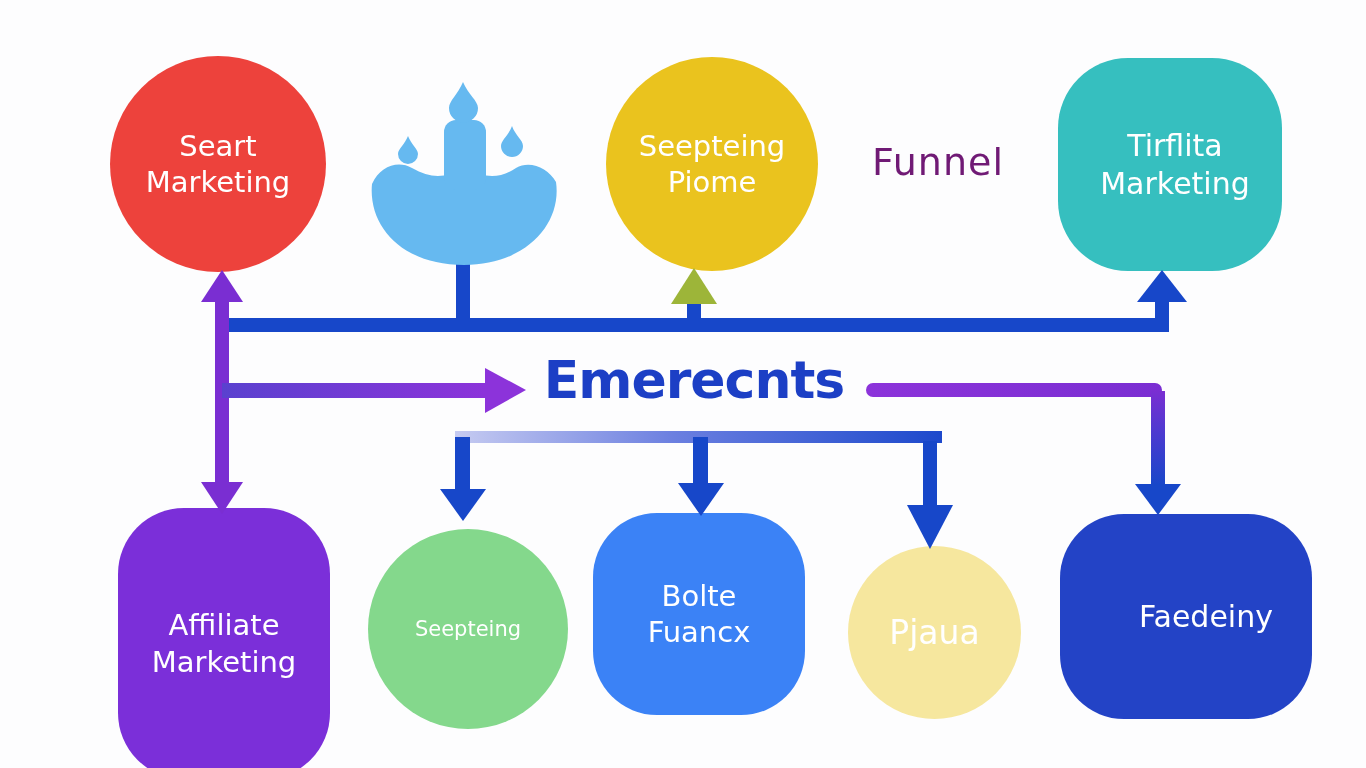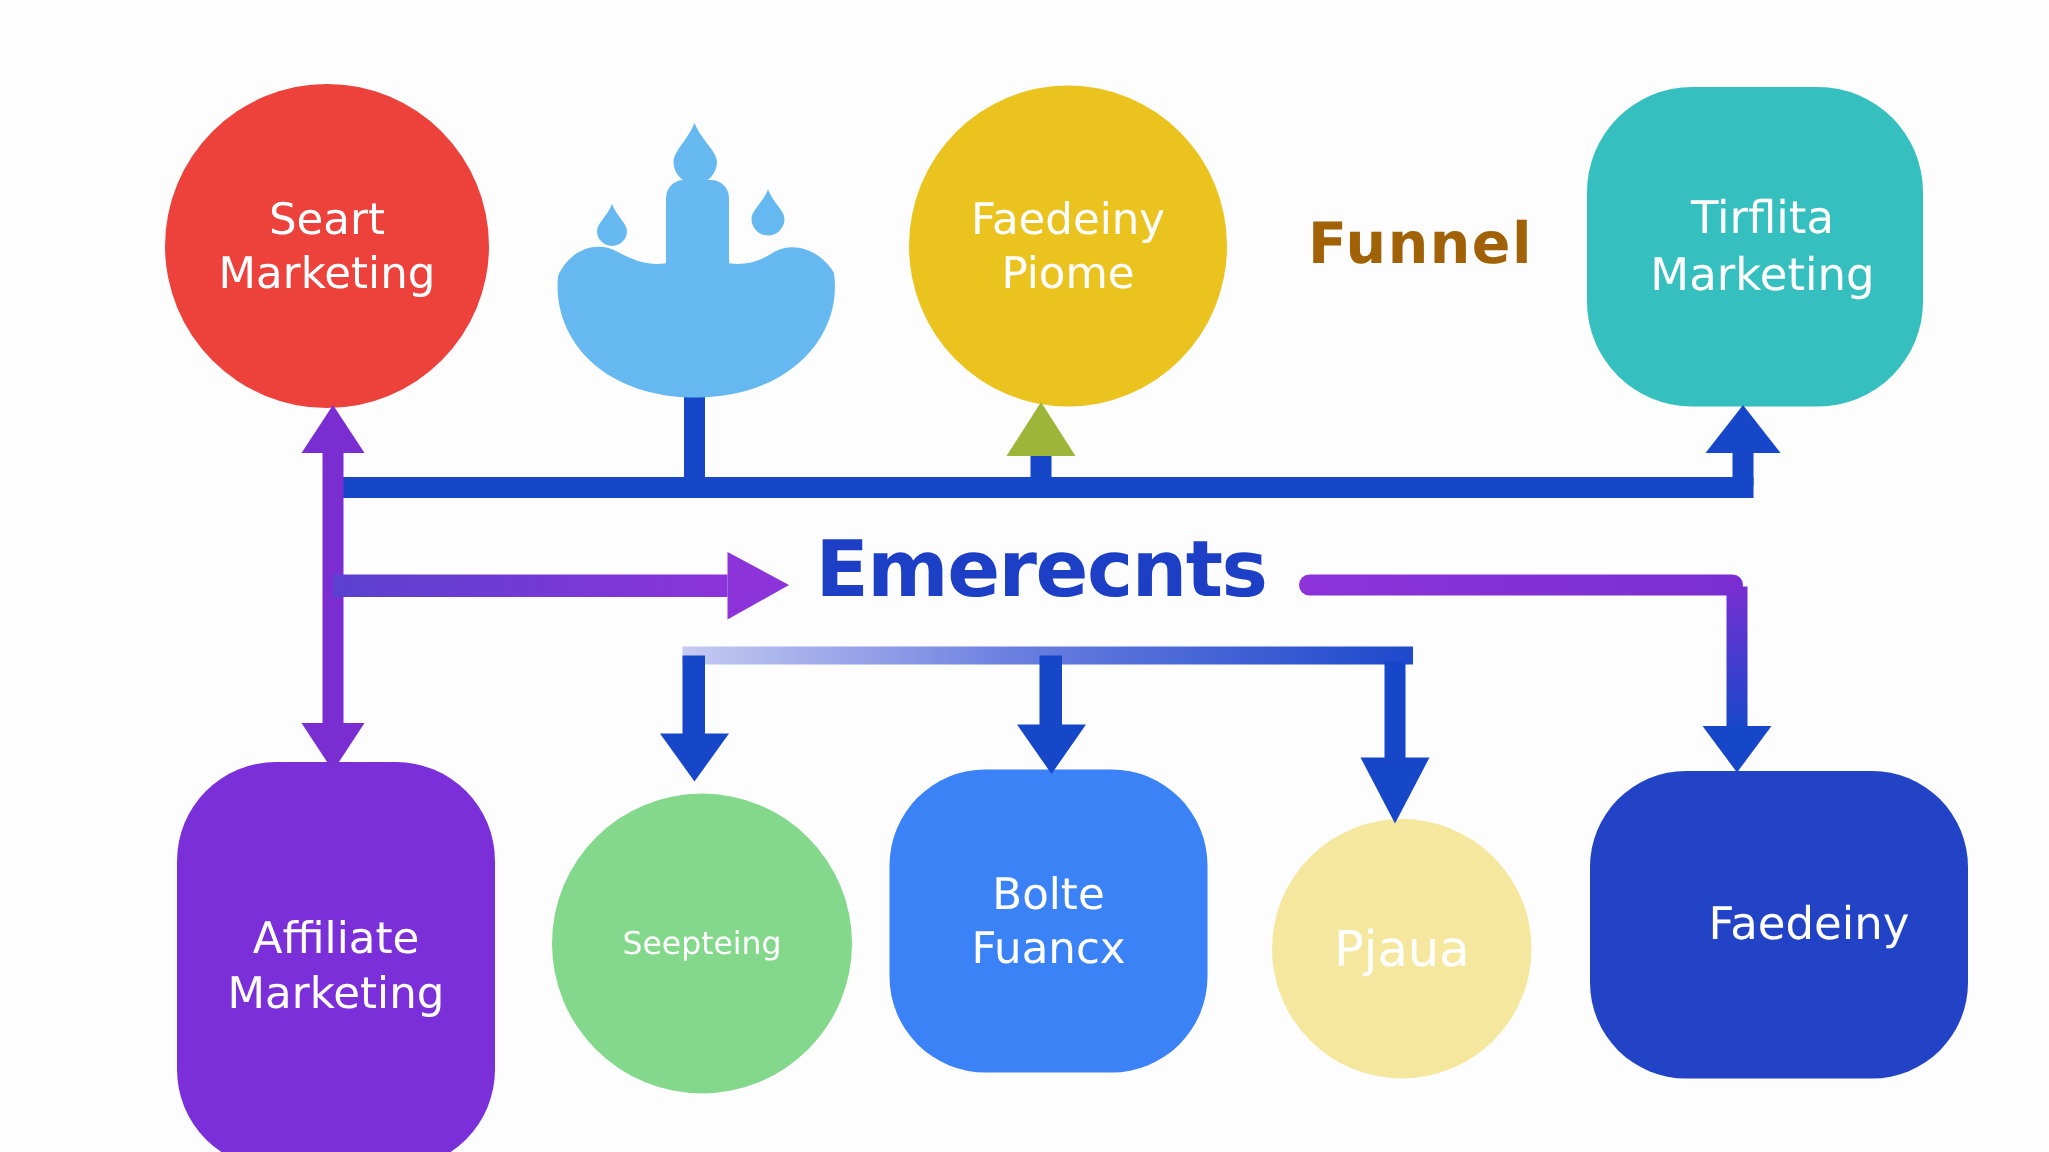--- a/index.html
+++ b/index.html
@@ -53,24 +53,24 @@
 </head>
 <body>
 
 <div id="canvas">
 
   <div class="node circle" id="node-seart" style="background-color: rgb(237, 66, 60);">
     <span class="label">Seart Marketing</span>
   </div>
 
   <div class="node circle" id="node-piome" style="background-color: rgb(234, 195, 30);">
-    <span class="label">Faedeiny Piome</span>
+    <span class="label">Seepteing Piome</span>
   </div>
 
-  <div id="funnel-label" style="color: #a16207; font-weight: bold;">Funnel</div>
+  <div id="funnel-label" style="color: #701a75;">Funnel</div>
 
   <div class="node" id="node-tirflita" style="background-color: rgb(54, 191, 191); padding-left: 10px;">
     <span class="label">Tirflita Marketing</span>
   </div>
 
   <div id="emerecnts-label" style="color: rgb(28, 63, 197);">Emerecnts</div>
 
   <div class="node" id="node-affmkt" style="background-color: rgb(123, 47, 217);">
     <span class="label">Affiliate Marketing</span>
   </div>

